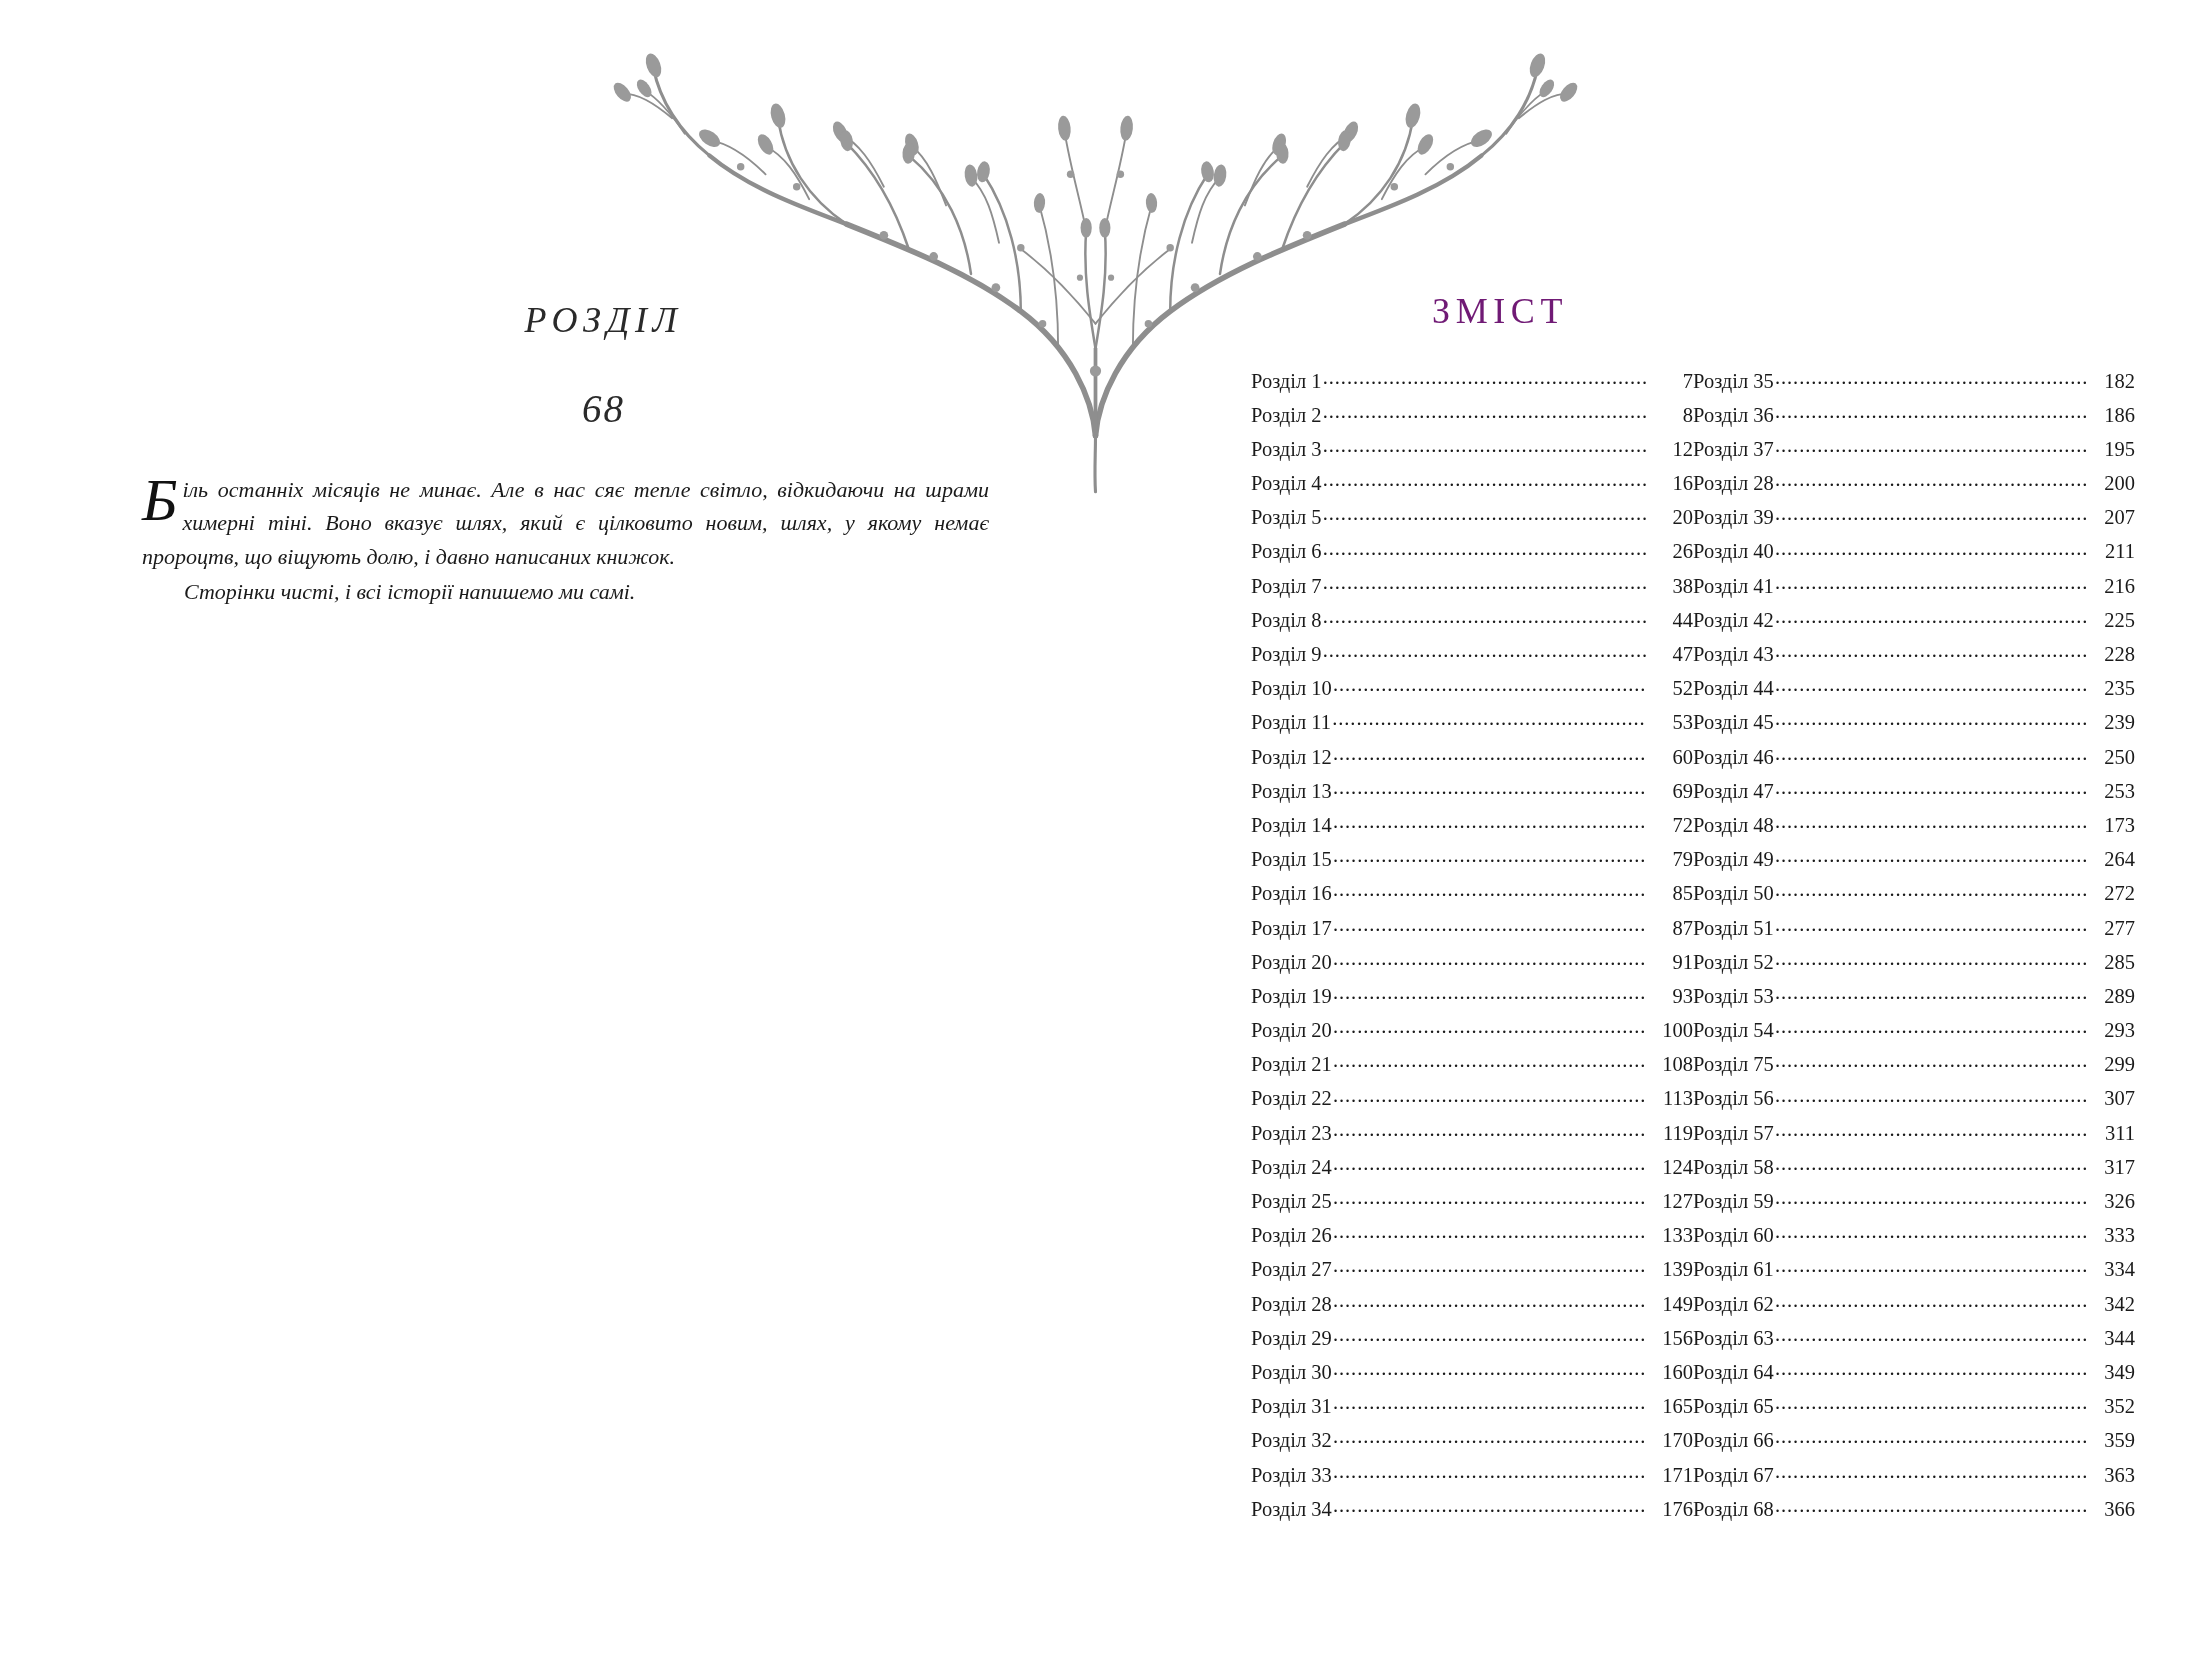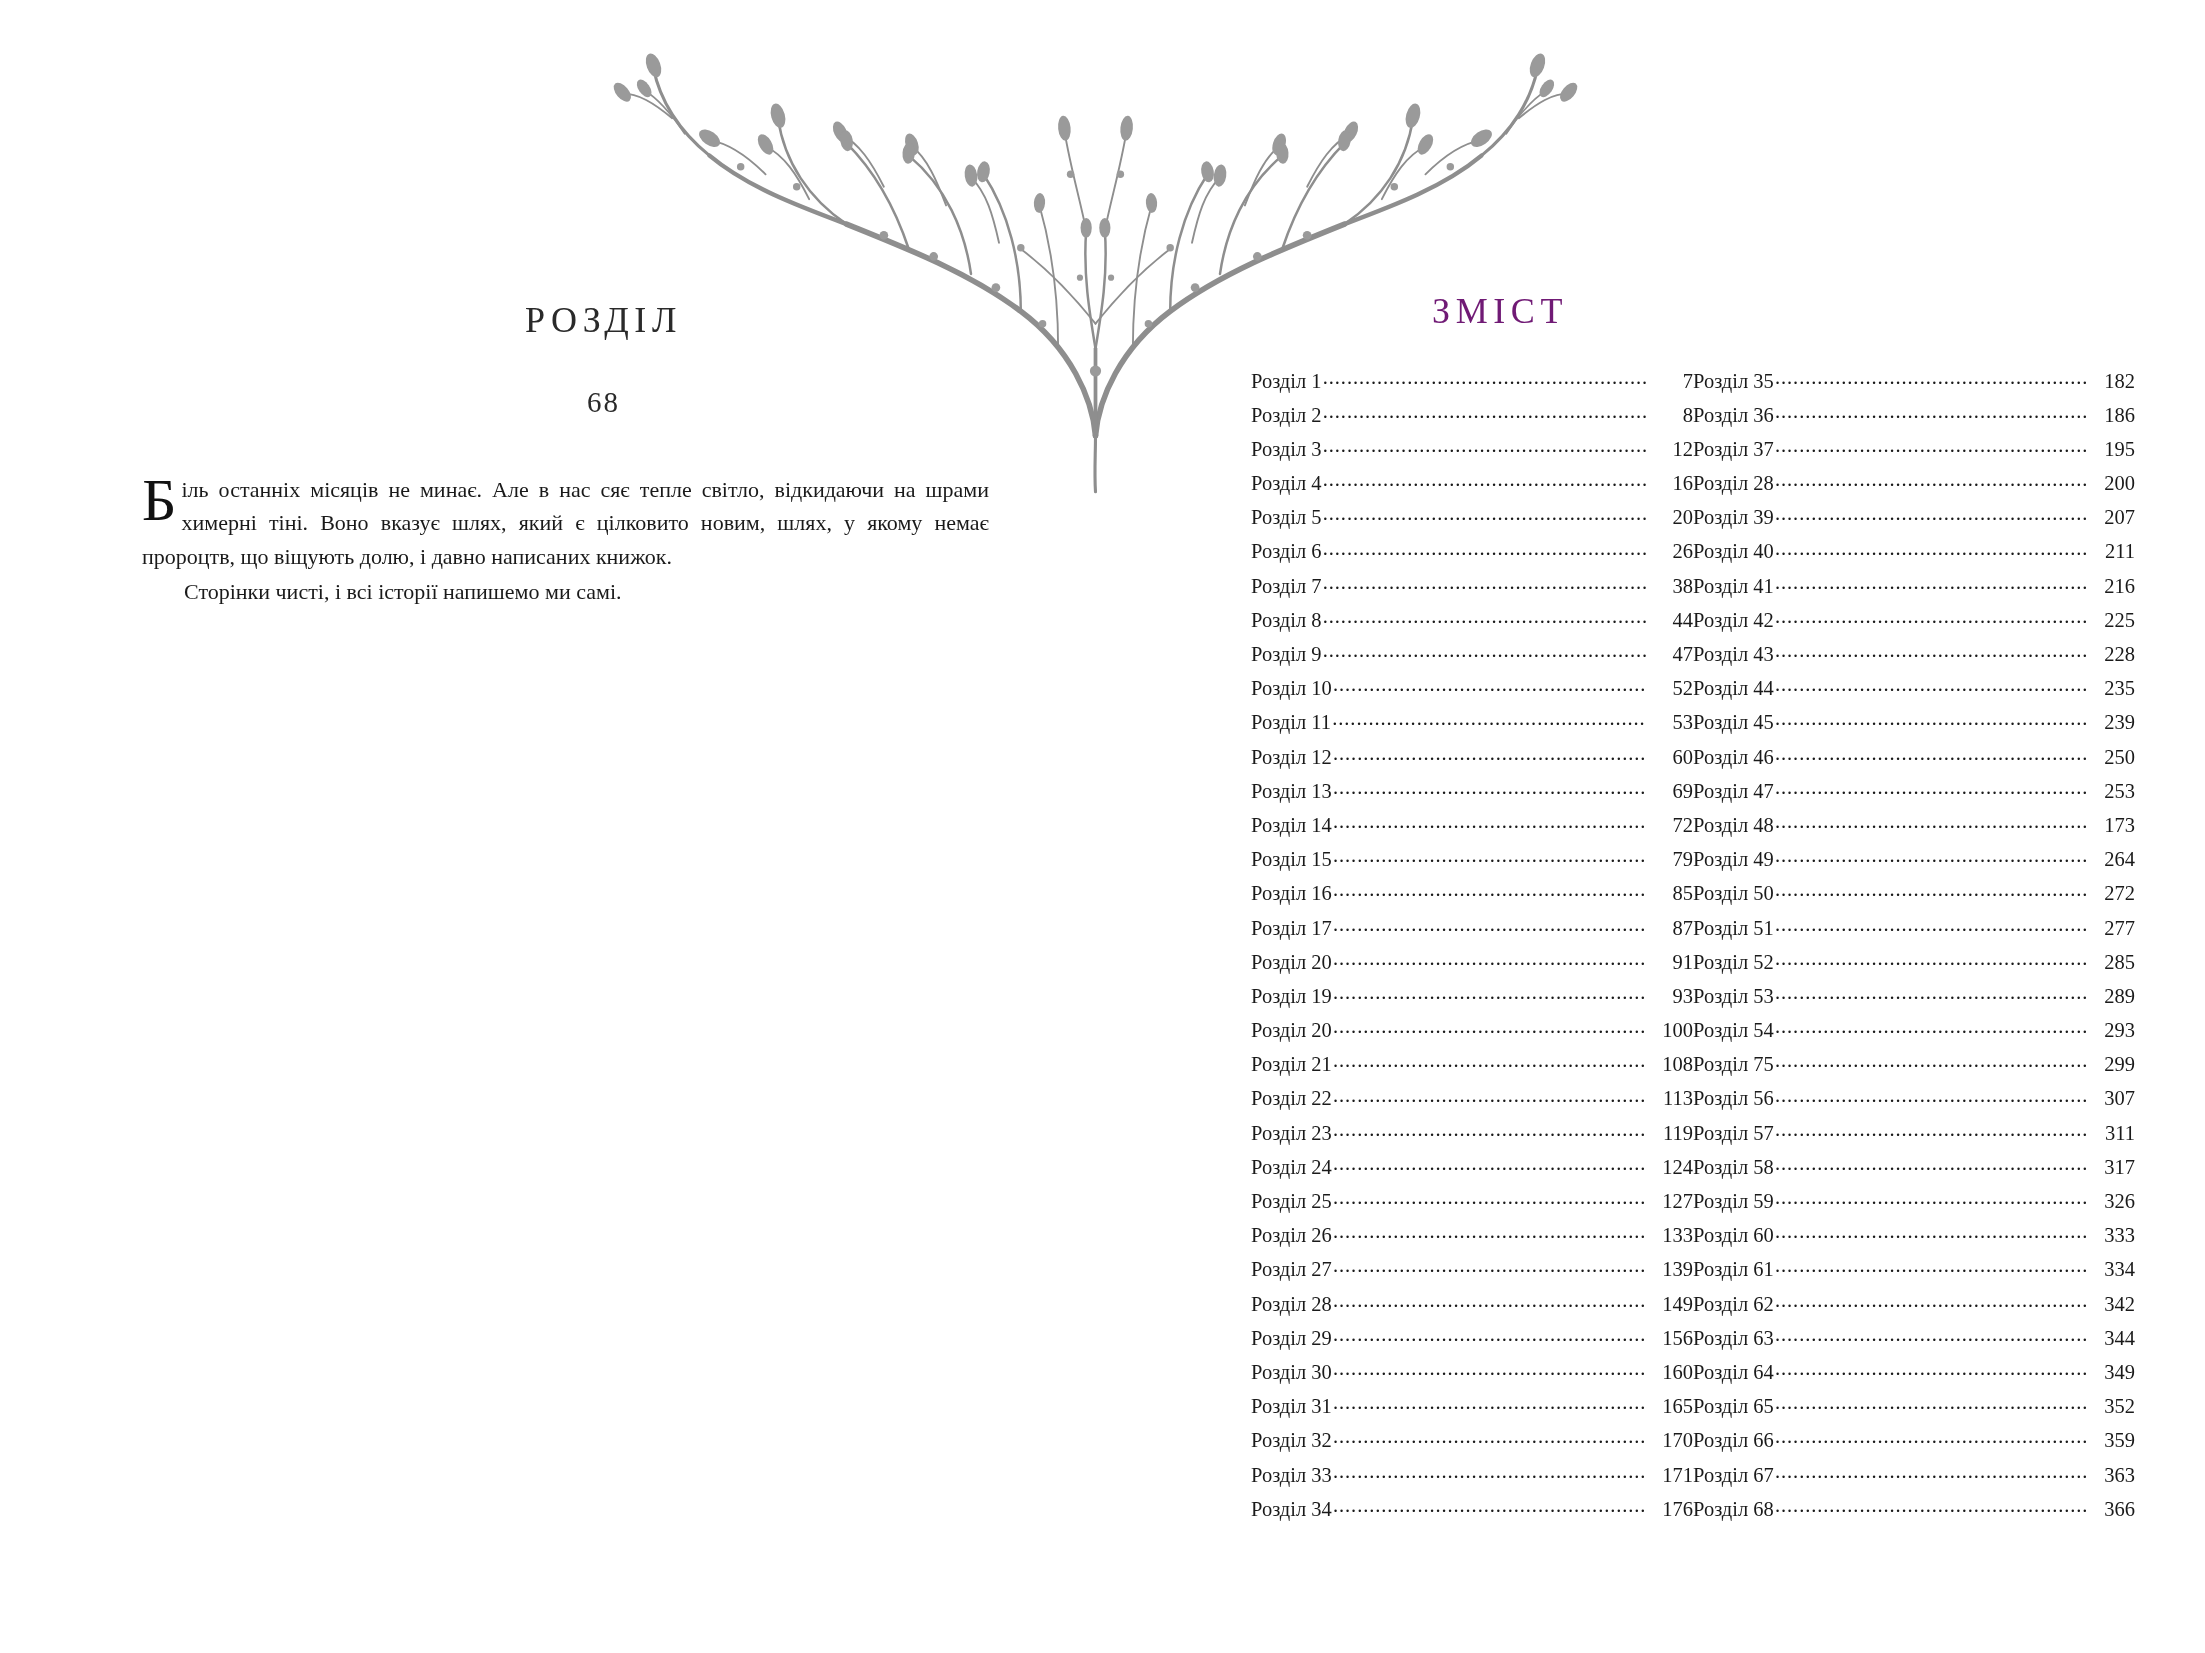--- a/index.html
+++ b/index.html
@@ -27,39 +27,40 @@
   }
   .ornament svg { display: block; width: 100%; height: 100%; }
 
   
   .left-page {
     position: absolute;
     left: 0;
     top: 0;
     width: 1220px;
     height: 1290px;
+    font-style: italic;
   }
   .chapter-word {
     position: absolute;
     left: 479px;
     top: 299px;
     width: 249px;
     text-align: center;
     font-size: 36px;
     letter-spacing: 5.6px;
     color: #2a2a2a;
     font-family: "Liberation Serif", serif;
   }
   .chapter-number {
     position: absolute;
     left: 479px;
     top: 386px;
     width: 249px;
     text-align: center;
-    font-size: 29px;
+    font-size: 39px;
     letter-spacing: 1.9px;
     color: #2a2a2a;
   }
 
   .body-text {
     position: absolute;
     left: 142px;
     top: 473px;
     width: 847px;
     font-size: 22px;

